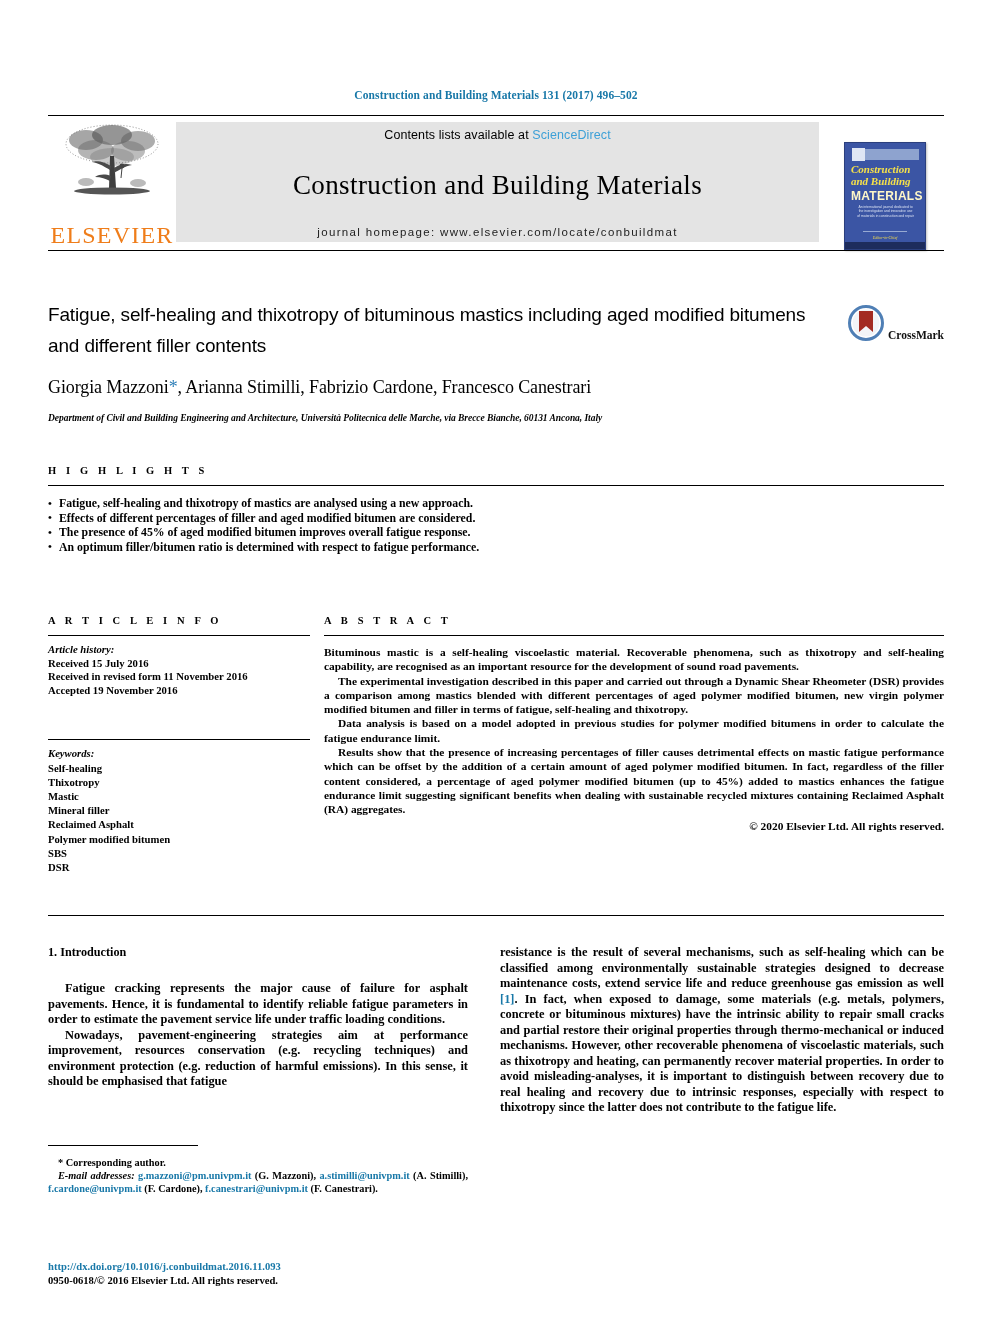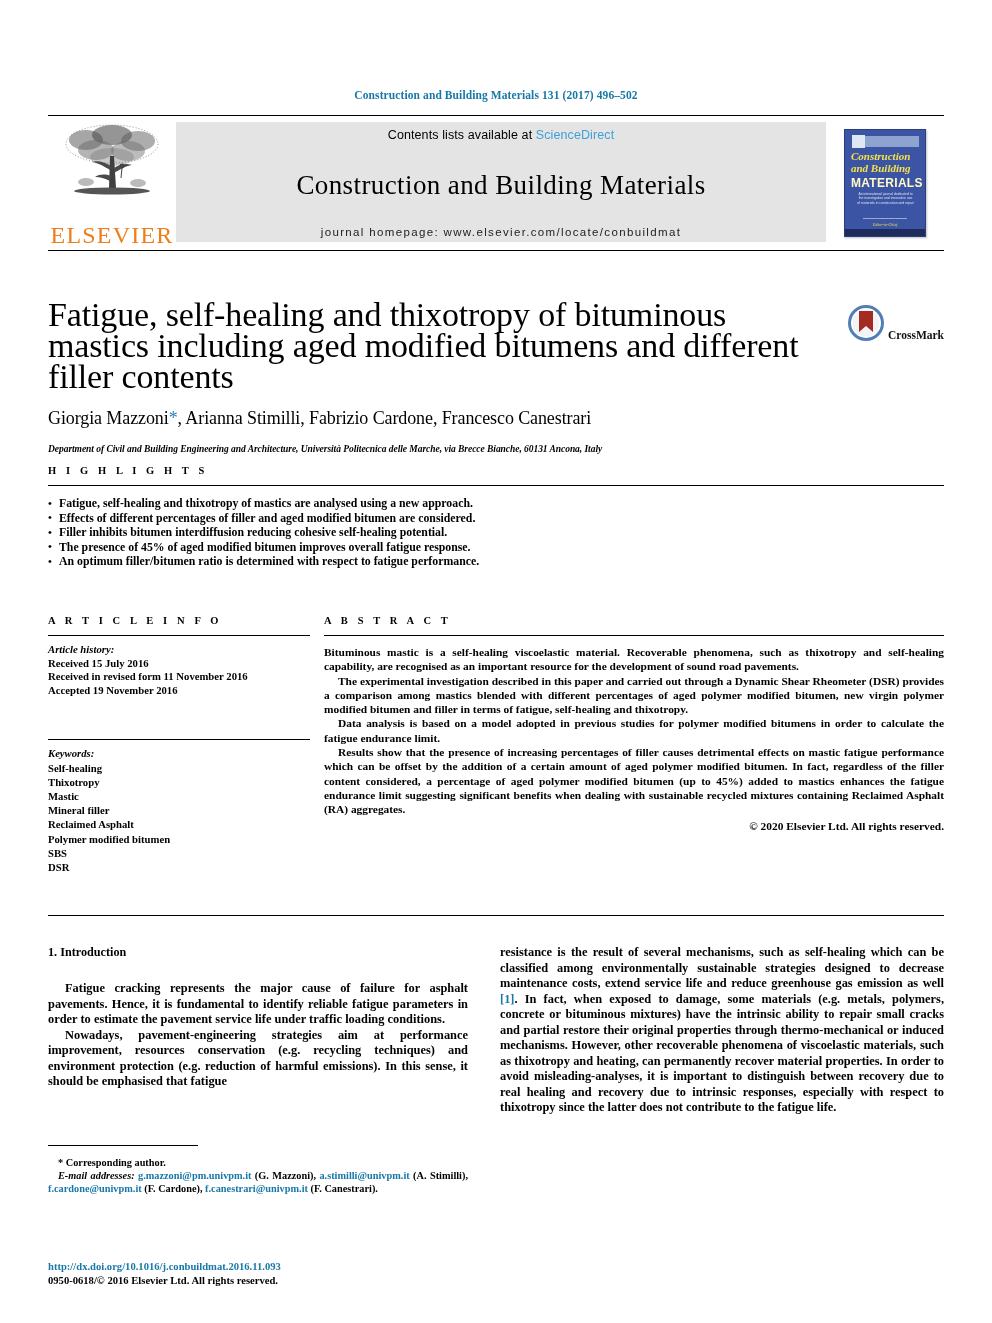--- a/index.html
+++ b/index.html
@@ -100,22 +100,23 @@
   .homepage-line {
     font-family: "Liberation Sans", sans-serif;
     font-size: 11.5px;
     letter-spacing: 1.35px;
     color: #222;
   }
   .cover-wrap {
     width: 118px;
     flex: 0 0 118px;
     display: flex;
-    align-items: center;
+    align-items: flex-end;
     justify-content: center;
+    padding-left: 7px;
   }
   .cover {
     width: 82px;
     height: 108px;
     background: #3b55a4;
     border: 1px solid #2b3f7d;
     position: relative;
     box-sizing: border-box;
     overflow: hidden;
     box-shadow: 1px 1px 2px rgba(0,0,0,.25);
@@ -158,22 +159,22 @@
     position:absolute; left:0; right:0; bottom:0; height:7px; background:#1d2c5c;
   }
 
   
   .title-block {
     position: absolute;
     left: 48px; top: 282px;
     width: 896px;
   }
   .paper-title {
-    font-family: Liberation Serif, serif;
-    font-size: 34px;
+    font-family: Liberation Sans, sans-serif;
+    font-size: 19px;
     line-height: 31px;
     color: #000;
     width: 760px;
     letter-spacing: -.15px;
   }
   .authors {
     font-family: "Liberation Serif", serif;
     font-size: 18px;
     margin-top: 16px;
     letter-spacing: -.1px;
@@ -421,21 +422,20 @@
       <span class="crossmark-text">CrossMark</span>
     </div>
   </div>
 
   <div class="highlights">
     <div class="sec-label">H I G H L I G H T S</div>
     <div class="rule-thin"></div>
     <div class="hl-list">
       <div class="hl-item">Fatigue, self-healing and thixotropy of mastics are analysed using a new approach.</div>
       <div class="hl-item">Effects of different percentages of filler and aged modified bitumen are considered.</div>
-      <div class="hl-item">Filler inhibits bitumen interdiffusion reducing cohesive self-healing potential.</div>
       <div class="hl-item">The presence of 45% of aged modified bitumen improves overall fatigue response.</div>
       <div class="hl-item">An optimum filler/bitumen ratio is determined with respect to fatigue performance.</div>
     </div>
   </div>
 
   <div class="info-col">
     <div class="sec-label">A R T I C L E    I N F O</div>
     <div class="rule-med"></div>
     <div class="info-body">
       <div class="info-head">Article history:</div>

